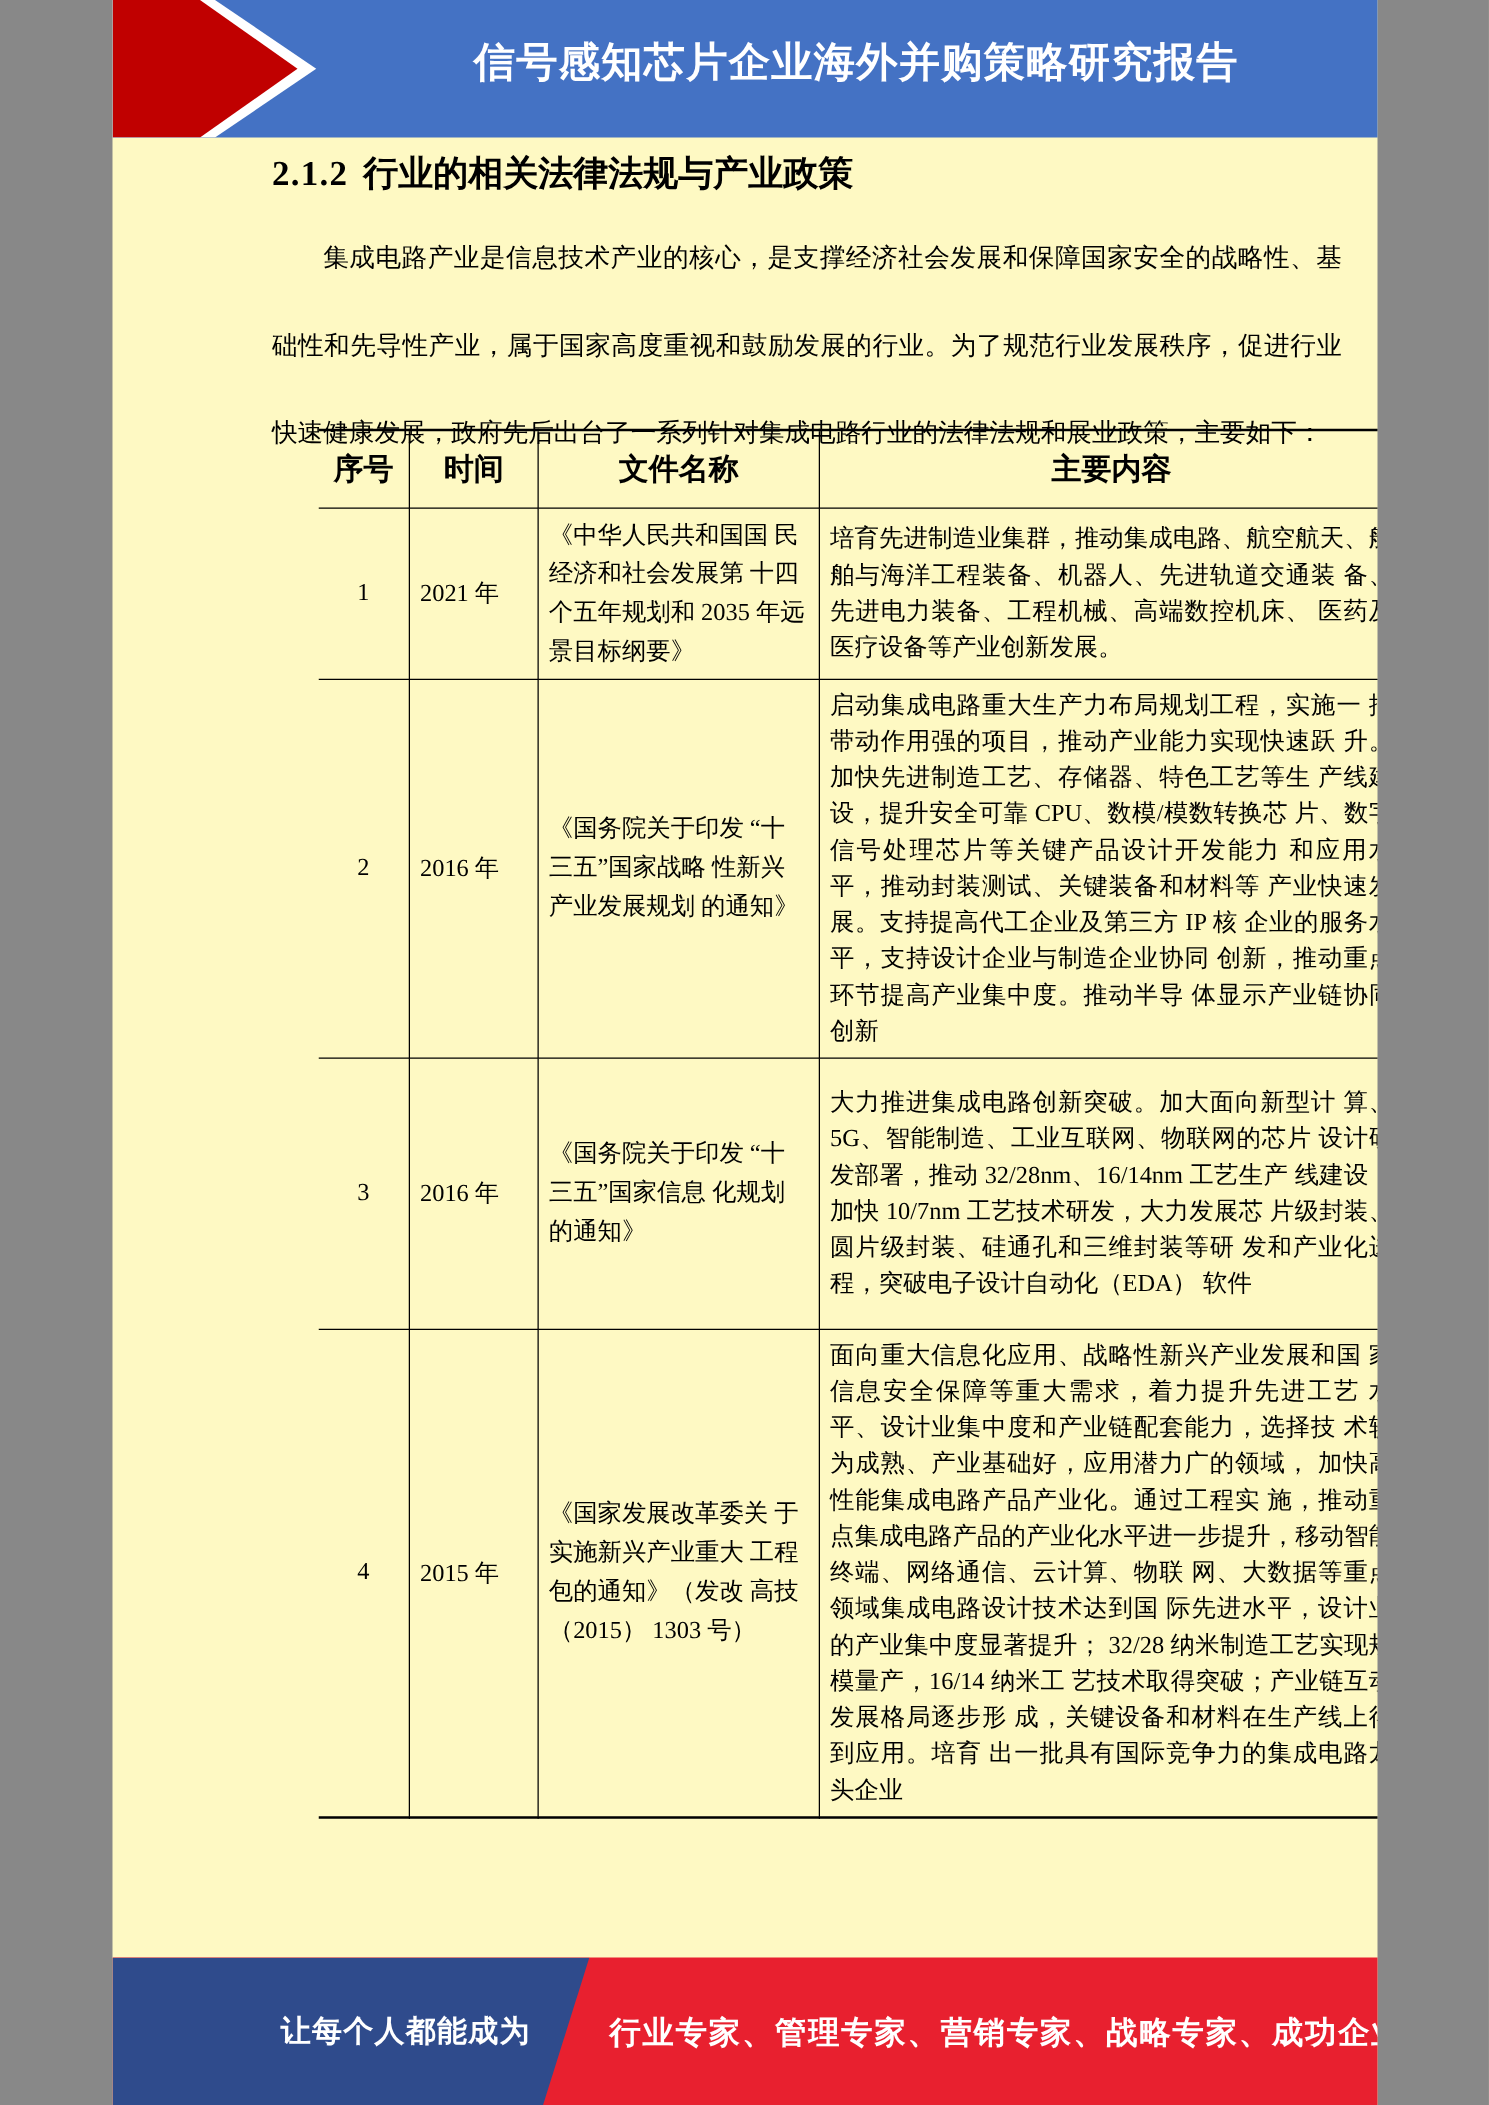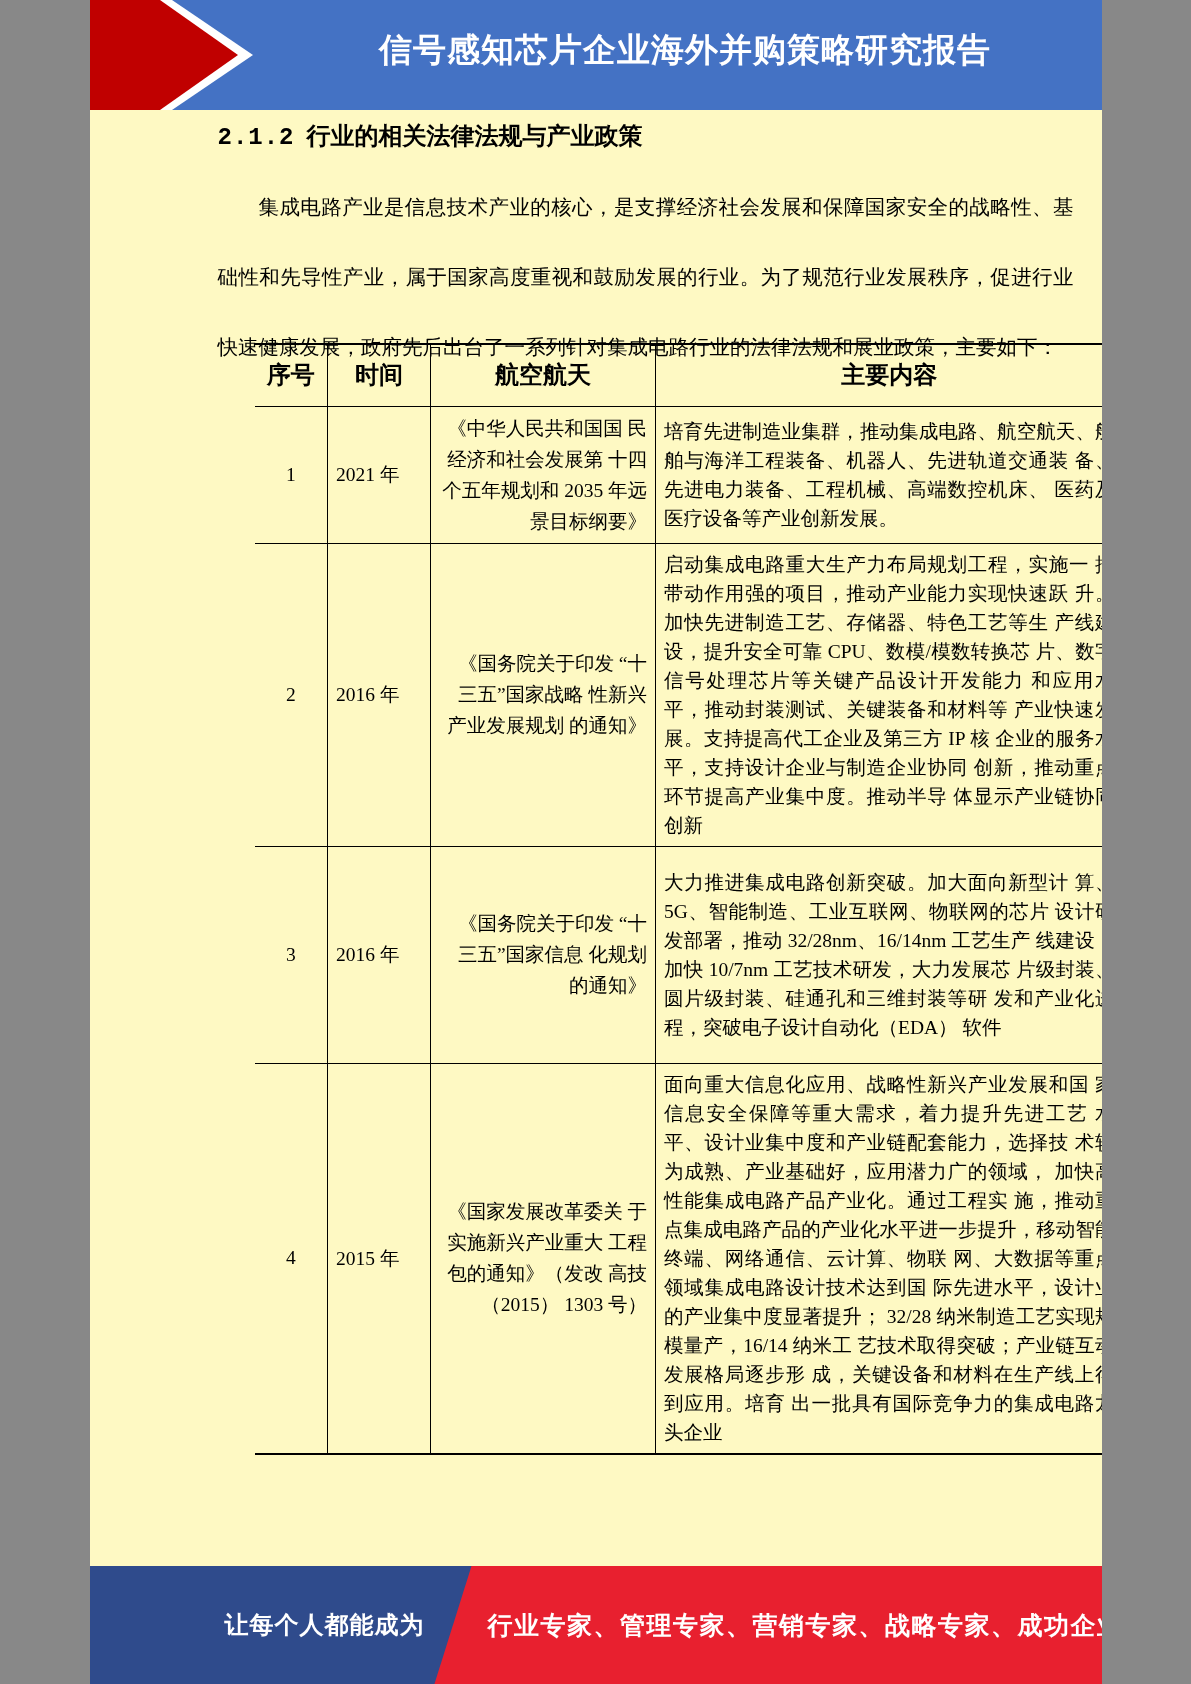--- a/index.html
+++ b/index.html
@@ -15,22 +15,22 @@
   .banner-title {
     position:absolute; left:0; top:0; width:100%; height:100px;
     display:flex; align-items:center; justify-content:center;
     color:#ffffff; font-family:"Liberation Sans","DejaVu Sans",sans-serif;
     font-weight:bold; font-size:33px; letter-spacing:1px; white-space:nowrap;
   }
 
   
   .section-heading {
     position:absolute; left:128px; top:120px; margin:0;
-    font-family:Liberation Mono, monospace;
-    font-size:24px; font-weight:bold; color:#000; white-space:nowrap;
+    font-family:Liberation Serif, serif;
+    font-size:28px; font-weight:bold; color:#000; white-space:nowrap;
   }
   .section-heading .num { margin-right:12px; letter-spacing:1px; }
 
   
   .intro {
     position:absolute; left:128px; top:172px; width:856px; margin:0;
     font-size:20.5px; line-height:70px; text-align:justify; text-indent:2em; color:#000;
   }
 
   
@@ -46,21 +46,21 @@
   }
   .policy-table th:last-child, .policy-table td:last-child { border-right:none; }
   .policy-table thead tr { height:62px; }
   .policy-table th { font-weight:bold; font-size:24px; text-align:center; padding:0 4px; }
   tr.row-1 { height:132px; }
   tr.row-2 { height:296px; }
   tr.row-3 { height:217px; }
   tr.row-4 { height:360px; }
   .c-no   { text-align:center; }
   .c-time { white-space:nowrap; }
-  .c-name { text-align:right; line-height:31px; padding:4px 6px; }
+  .c-name { text-align:left; line-height:31px; padding:4px 6px; }
   .c-content { text-align:justify; line-height:29px; padding:8px 8px; }
 
   
   .page-number {
     position:absolute; left:1018px; top:1505px; width:48px; text-align:center;
     font-family:"Liberation Sans","DejaVu Sans",sans-serif; font-size:30px; color:#1a1a1a;
   }
 
   
   .bottom-banner { position:absolute; left:0; top:1566px; width:1191px; height:118px; background:#E8202F; }
@@ -104,21 +104,21 @@
     <colgroup>
       <col style="width:73px">
       <col style="width:103px">
       <col style="width:225px">
       <col style="width:467px">
     </colgroup>
     <thead>
       <tr>
         <th>序号</th>
         <th>时间</th>
-        <th>航空航天</th>
+        <th>文件名称</th>
         <th>主要内容</th>
       </tr>
     </thead>
     <tbody>
       <tr class="row-1">
         <td class="c-no">1</td>
         <td class="c-time">2021 年</td>
         <td class="c-name">《中华人民共和国国 民经济和社会发展第 十四个五年规划和 2035 年远景目标纲要》</td>
         <td class="c-content">培育先进制造业集群，推动集成电路、航空航天、船舶与海洋工程装备、机器人、先进轨道交通装 备、先进电力装备、工程机械、高端数控机床、 医药及医疗设备等产业创新发展。</td>
       </tr>

